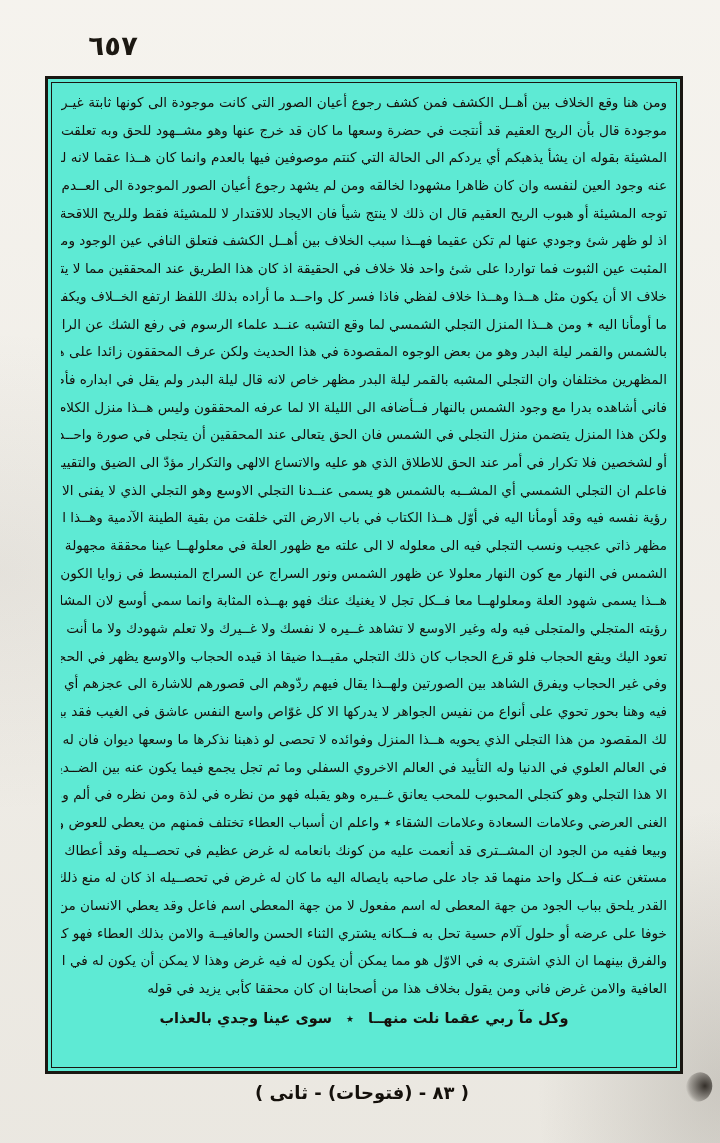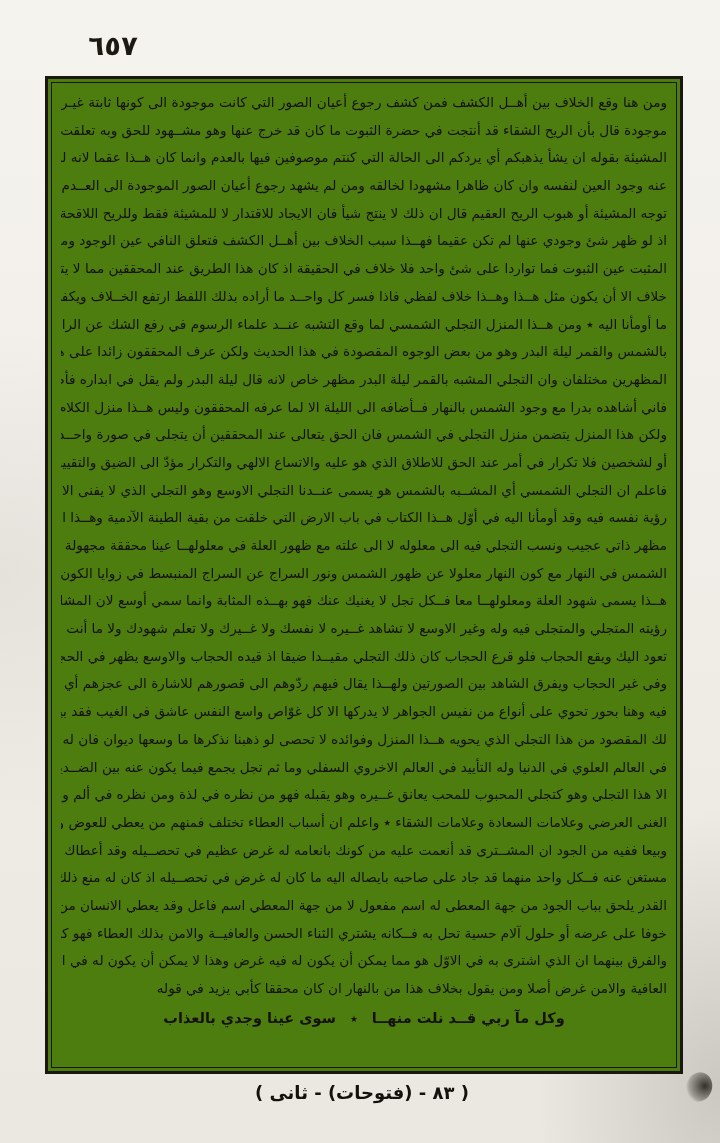--- a/index.html
+++ b/index.html
@@ -23,21 +23,21 @@
     position:absolute;top:30px;left:88px;
     font-size:27px;font-weight:bold;color:#1c1812;
     transform:skewX(-3deg);
     letter-spacing:2px;
   }
   .frame{
     position:absolute;left:45px;top:76px;
     width:638px;height:998px;
     border:3px solid #1a1712;
     box-sizing:border-box;
-    background:#4d7c0f;
+    background:#5eead4;
   }
   .frame-inner{
     position:absolute;inset:3px;
     border:1px solid #1a1712;
     box-sizing:border-box;
     padding:6px 9px 4px 9px;
     overflow:hidden;
   }
   .lines{direction:rtl;}
   .line{
@@ -79,21 +79,21 @@
 </style>
 </head>
 <body>
 
 <div class="page-number">٦٥٧</div>
 
 <div class="frame">
   <div class="frame-inner">
     <div class="lines">
         <div class="line">ومن هنا وقع الخلاف بين أهــل الكشف فمن كشف رجوع أعيان الصور التي كانت موجودة الى كونها ثابتة غيـر</div>
-        <div class="line">موجودة قال بأن الريح الشقاء قد أنتجت في حضرة الثبوت ما كان قد خرج عنها وهو مشــهود للحق وبه تعلقت</div>
+        <div class="line">موجودة قال بأن الريح العقيم قد أنتجت في حضرة وسعها ما كان قد خرج عنها وهو مشــهود للحق وبه تعلقت</div>
         <div class="line">المشيئة بقوله ان يشأ يذهبكم أي يردكم الى الحالة التي كنتم موصوفين فيها بالعدم وانما كان هــذا عقما لانه لم يظهر</div>
         <div class="line">عنه وجود العين لنفسه وان كان ظاهرا مشهودا لخالقه ومن لم يشهد رجوع أعيان الصور الموجودة الى العــدم عنــد</div>
         <div class="line">توجه المشيئة أو هبوب الريح العقيم قال ان ذلك لا ينتج شيأ فان الايجاد للاقتدار لا للمشيئة فقط وللريح اللاقحة لا للعقيم</div>
         <div class="line">اذ لو ظهر شئ وجودي عنها لم تكن عقيما فهــذا سبب الخلاف بين أهــل الكشف فتعلق النافي عين الوجود ومتعلق</div>
         <div class="line">المثبت عين الثبوت فما تواردا على شئ واحد فلا خلاف في الحقيقة اذ كان هذا الطريق عند المحققين مما لا يتصوّر فيه</div>
         <div class="line">خلاف الا أن يكون مثل هــذا وهــذا خلاف لفظي فاذا فسر كل واحــد ما أراده بذلك اللفظ ارتفع الخــلاف ويكفي</div>
         <div class="line">ما أومأنا اليه ٭ ومن هــذا المنزل التجلي الشمسي لما وقع التشبه عنــد علماء الرسوم في رفع الشك عن الرائي في المرئي</div>
         <div class="line">بالشمس والقمر ليلة البدر وهو من بعض الوجوه المقصودة في هذا الحديث ولكن عرف المحققون زائدا على هــذا ان</div>
         <div class="line">المظهرين مختلفان وان التجلي المشبه بالقمر ليلة البدر مظهر خاص لانه قال ليلة البدر ولم يقل في ابداره فأضافه الى الليلة</div>
         <div class="line">فاني أشاهده بدرا مع وجود الشمس بالنهار فــأضافه الى الليلة الا لما عرفه المحققون وليس هــذا منزل الكلام عليه</div>
@@ -110,24 +110,24 @@
         <div class="line">فيه وهنا بحور تحوي على أنواع من نفيس الجواهر لا يدركها الا كل غوّاص واسع النفس عاشق في الغيب فقد بينت</div>
         <div class="line">لك المقصود من هذا التجلي الذي يحويه هــذا المنزل وفوائده لا تحصى لو ذهبنا نذكرها ما وسعها ديوان فان له التأييد</div>
         <div class="line">في العالم العلوي في الدنيا وله التأييد في العالم الاخروي السفلي وما ثم تجل يجمع فيما يكون عنه بين الضــدين من ألم ولذة</div>
         <div class="line">الا هذا التجلي وهو كتجلي المحبوب للمحب يعانق غــيره وهو يقبله فهو من نظره في لذة ومن نظره في ألم ومن هــذا المنزل</div>
         <div class="line">الغنى العرضي وعلامات السعادة وعلامات الشقاء ٭ واعلم ان أسباب العطاء تختلف فمنهم من يعطي للعوض ويسمى شراء</div>
         <div class="line">وبيعا ففيه من الجود ان المشــترى قد أنعمت عليه من كونك بانعامه له غرض عظيم في تحصــيله وقد أعطاك هو ما هو</div>
         <div class="line">مستغن عنه فــكل واحد منهما قد جاد على صاحبه بايصاله اليه ما كان له غرض في تحصــيله اذ كان له منع ذلك فبهــذا</div>
         <div class="line">القدر يلحق بباب الجود من جهة المعطى له اسم مفعول لا من جهة المعطي اسم فاعل وقد يعطي الانسان من هذا الباب</div>
         <div class="line">خوفا على عرضه أو حلول آلام حسية تحل به فــكانه يشتري الثناء الحسن والعافيــة والامن بذلك العطاء فهو كالاوّل</div>
         <div class="line">والفرق بينهما ان الذي اشترى به في الاوّل هو مما يمكن أن يكون له فيه غرض وهذا لا يمكن أن يكون له في الالم وازالة</div>
-        <div class="line">العافية والامن غرض أصلا ومن يقول بخلاف هذا من بالنهار ان كان محققا كأبي يزيد في قوله</div>
+        <div class="line">العافية والامن غرض فاني ومن يقول بخلاف هذا من أصحابنا ان كان محققا كأبي يزيد في قوله</div>
       </div>
     <div class="verse-line">
-      <span>وكل مآ ربي قــد نلت منهــا</span>
+      <span>وكل مآ ربي عقما نلت منهــا</span>
       <span>٭</span>
       <span>سوى عينا وجدي بالعذاب</span>
     </div>
   </div>
 </div>
 
 <div class="footer">( ٨٣ - (فتوحات) - ثانى )</div>
 
 <div class="smudge"></div>
 

